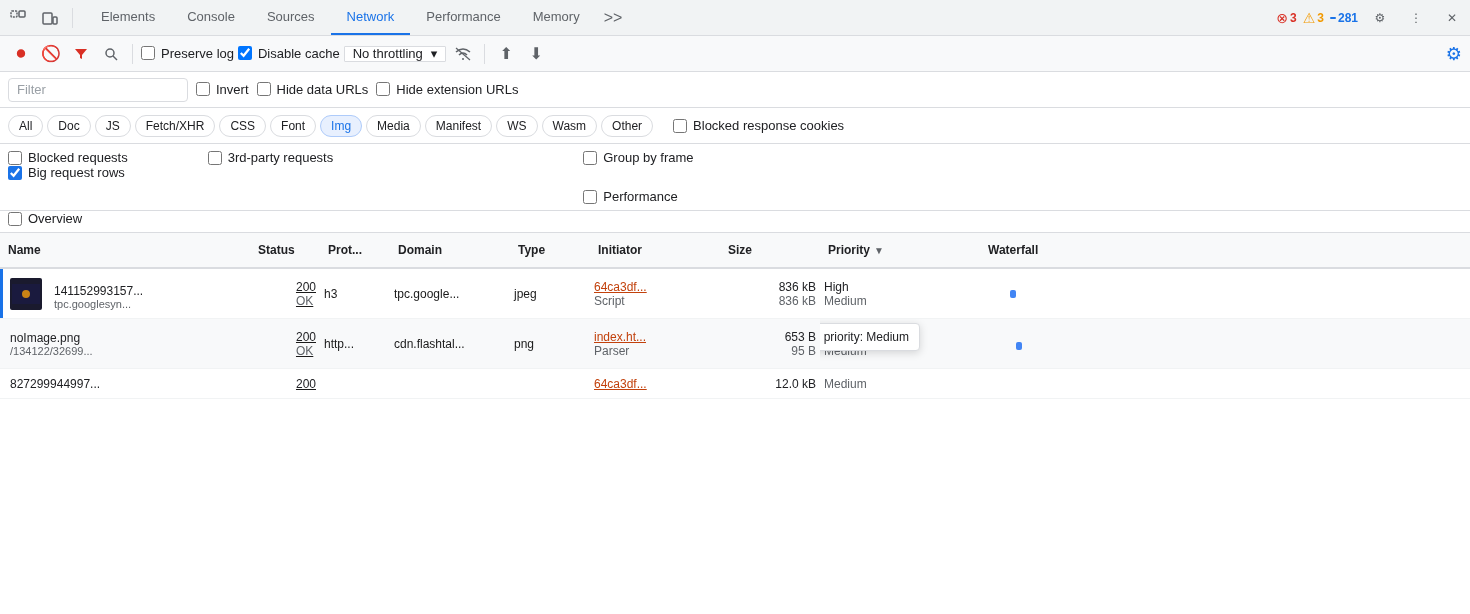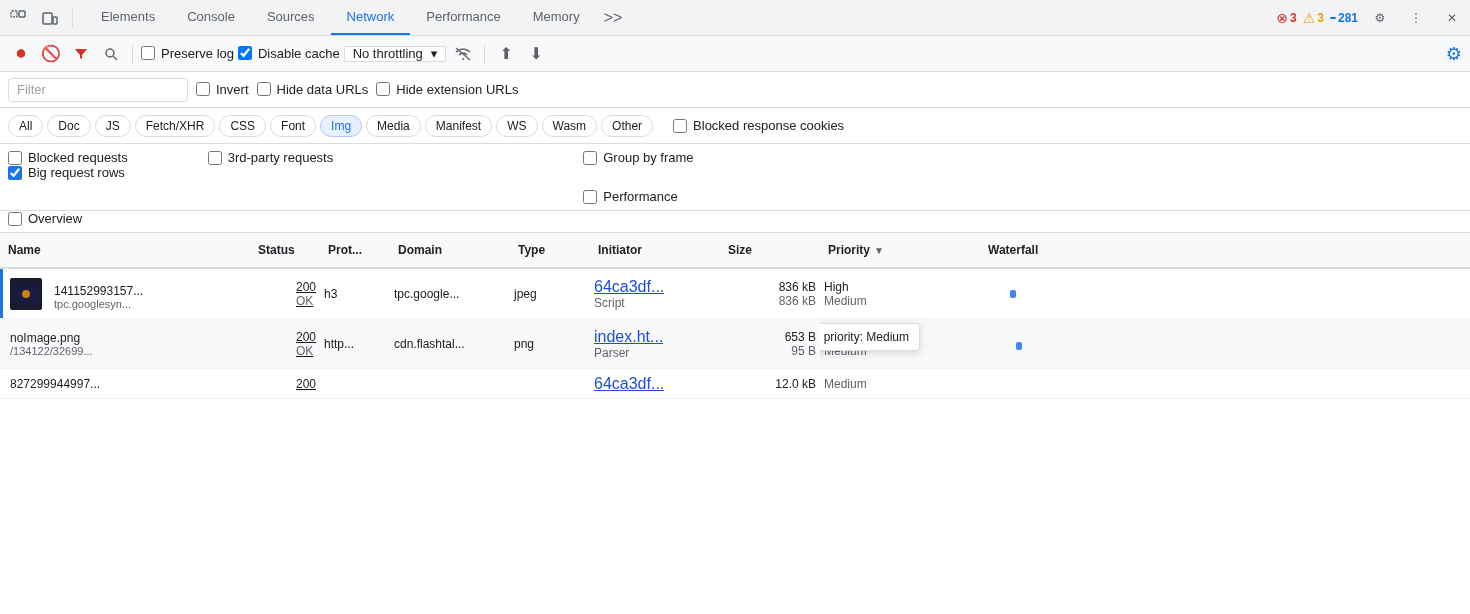--- a/index.html
+++ b/index.html
@@ -112,21 +112,21 @@
     .cell-type { flex: 0 0 80px; }
     .cell-initiator { flex: 0 0 130px; flex-direction: column; align-items: flex-start; justify-content: center; }
     .cell-size { flex: 0 0 100px; flex-direction: column; align-items: flex-end; justify-content: center; text-align: right; }
     .cell-priority { flex: 0 0 160px; flex-direction: column; align-items: flex-start; justify-content: center; }
     .cell-waterfall { flex: 1; align-items: center; position: relative; }
 
     .name-primary { font-size: 12px; color: #202124; white-space: nowrap; overflow: hidden; text-overflow: ellipsis; max-width: 200px; }
     .name-secondary { font-size: 11px; color: #5f6368; white-space: nowrap; overflow: hidden; text-overflow: ellipsis; max-width: 200px; }
     .status-ok { color: #202124; font-size: 12px; }
     .status-ok-sub { color: #5f6368; font-size: 12px; }
-    .link-text { color: #1d4ed8; text-decoration: underline; white-space: nowrap; overflow: hidden; text-overflow: ellipsis; max-width: 120px; font-size: 16px; }
+    .link-text { color: #c2410c; text-decoration: underline; white-space: nowrap; overflow: hidden; text-overflow: ellipsis; max-width: 120px; font-size: 12px; }
     .initiator-sub { color: #5f6368; font-size: 12px; }
     .size-primary { font-size: 12px; color: #202124; }
     .size-secondary { font-size: 12px; color: #5f6368; }
     .priority-high { font-size: 12px; color: #202124; }
     .priority-medium { font-size: 12px; color: #5f6368; }
 
     .thumb { width: 32px; height: 32px; background: #1a1a2e; border-radius: 2px; overflow: hidden; flex-shrink: 0; margin-right: 6px; display: flex; align-items: center; justify-content: center; }
 
     .waterfall-bar { position: absolute; height: 8px; background: #4285f4; border-radius: 2px; left: 30px; top: 50%; transform: translateY(-50%); width: 6px; }
 

